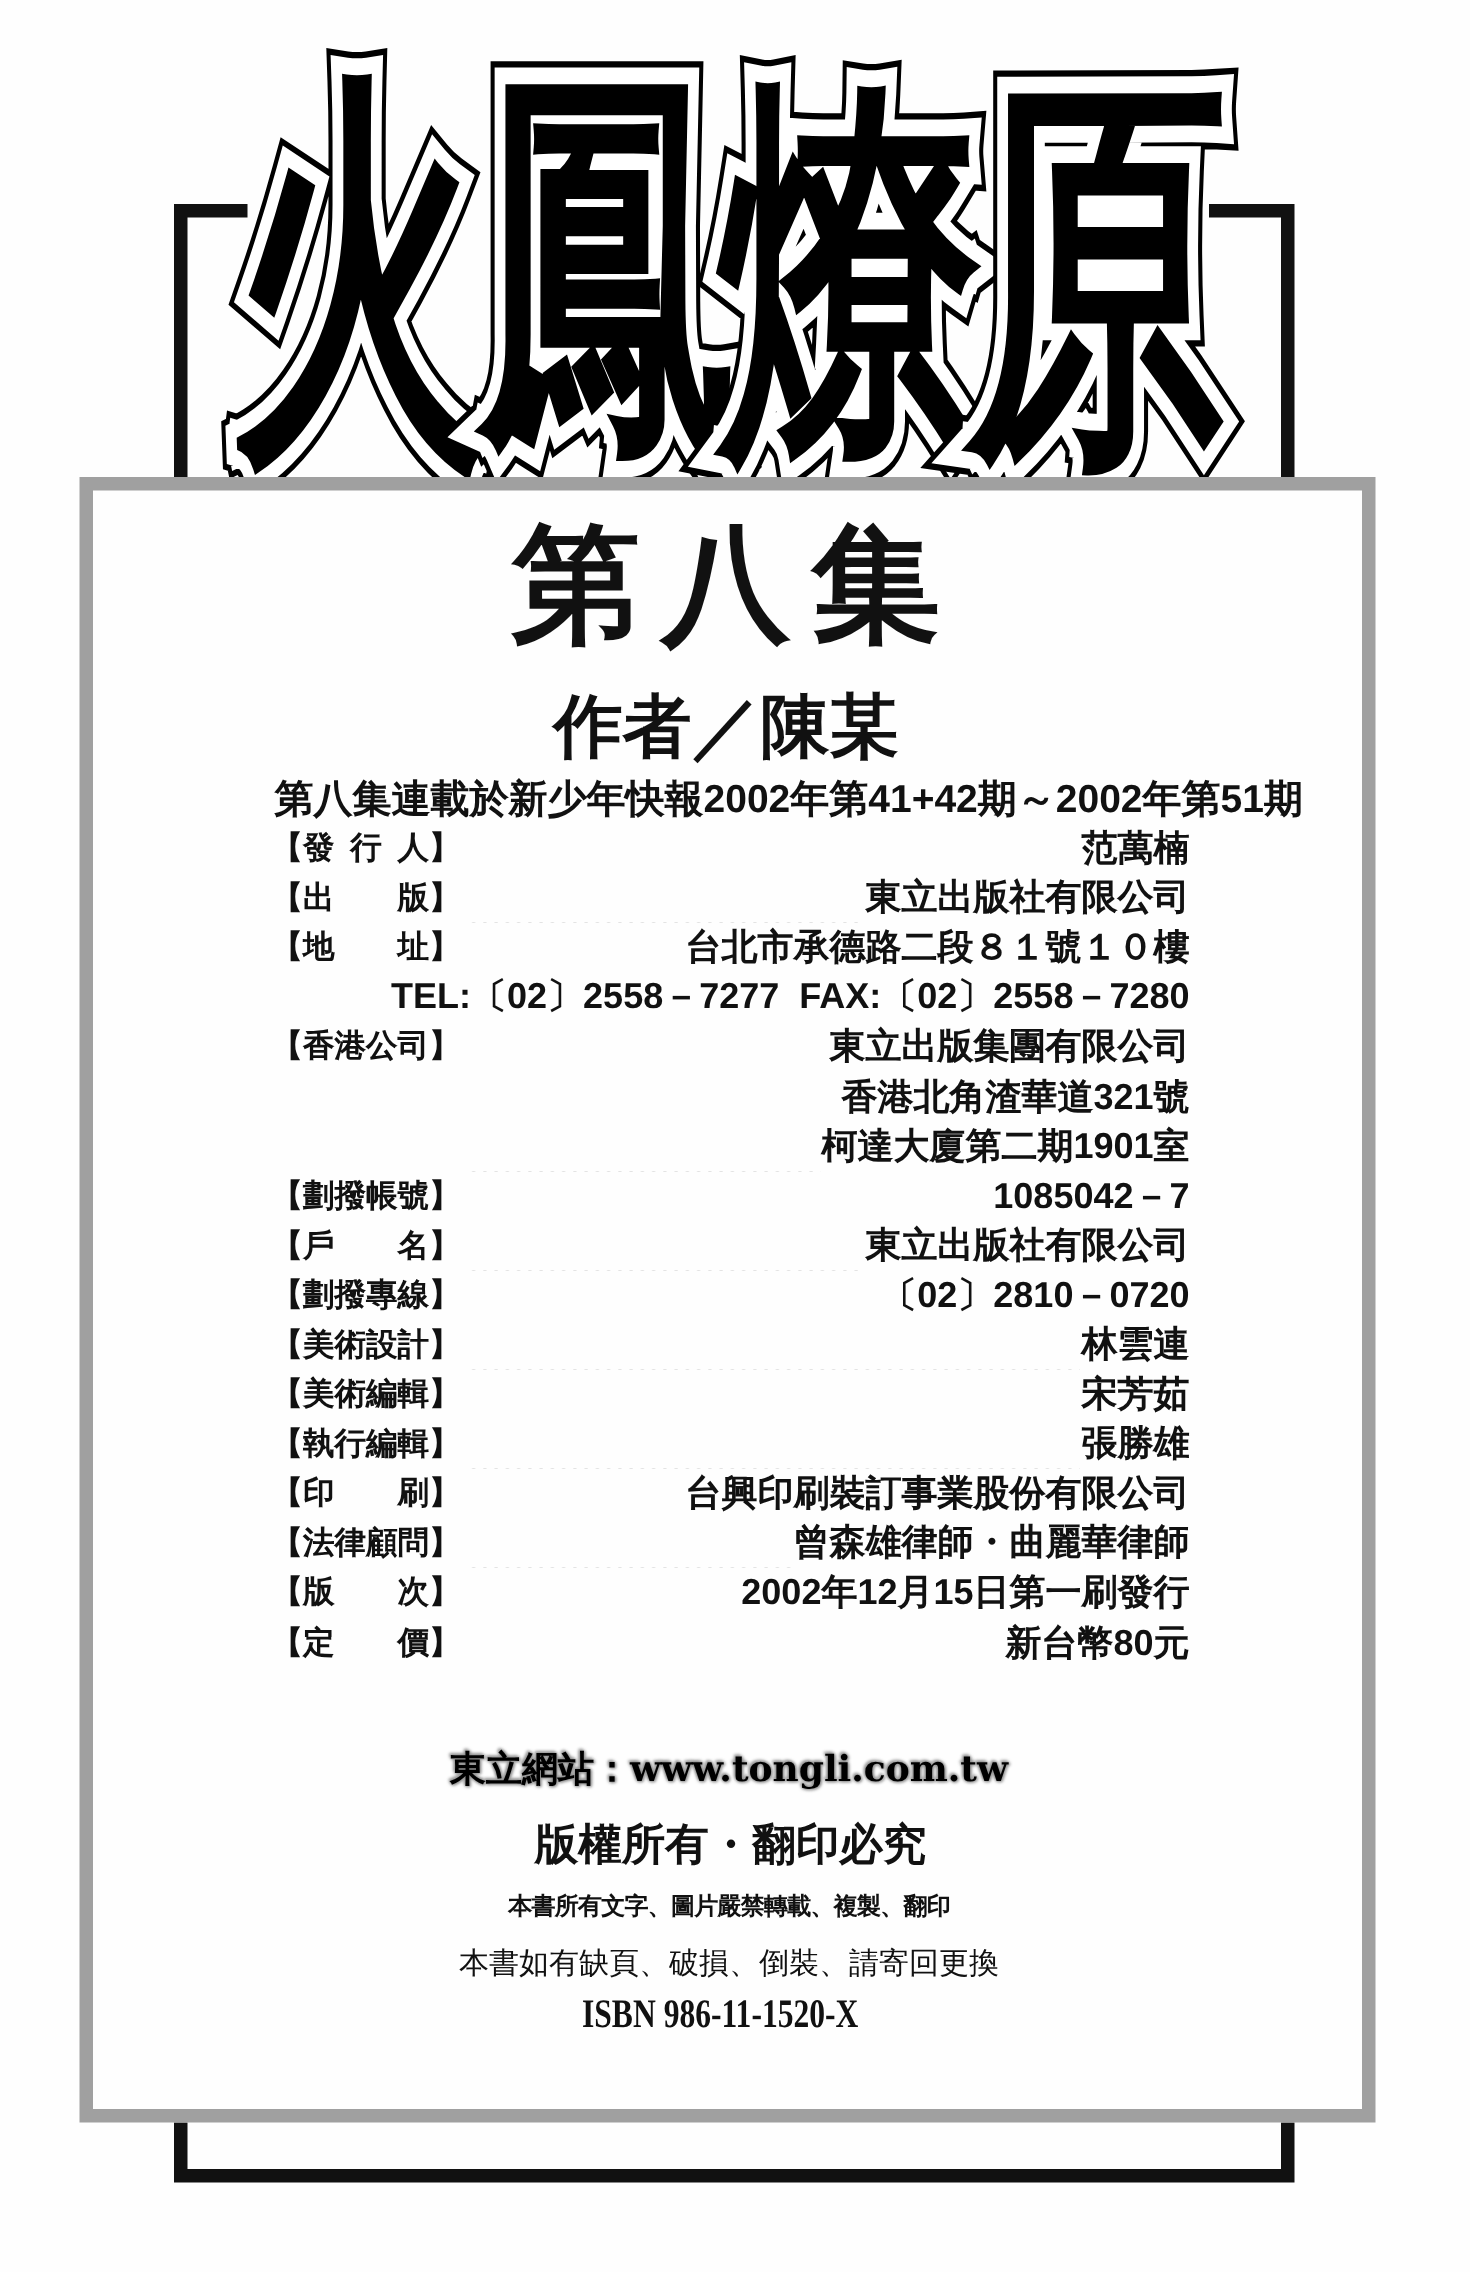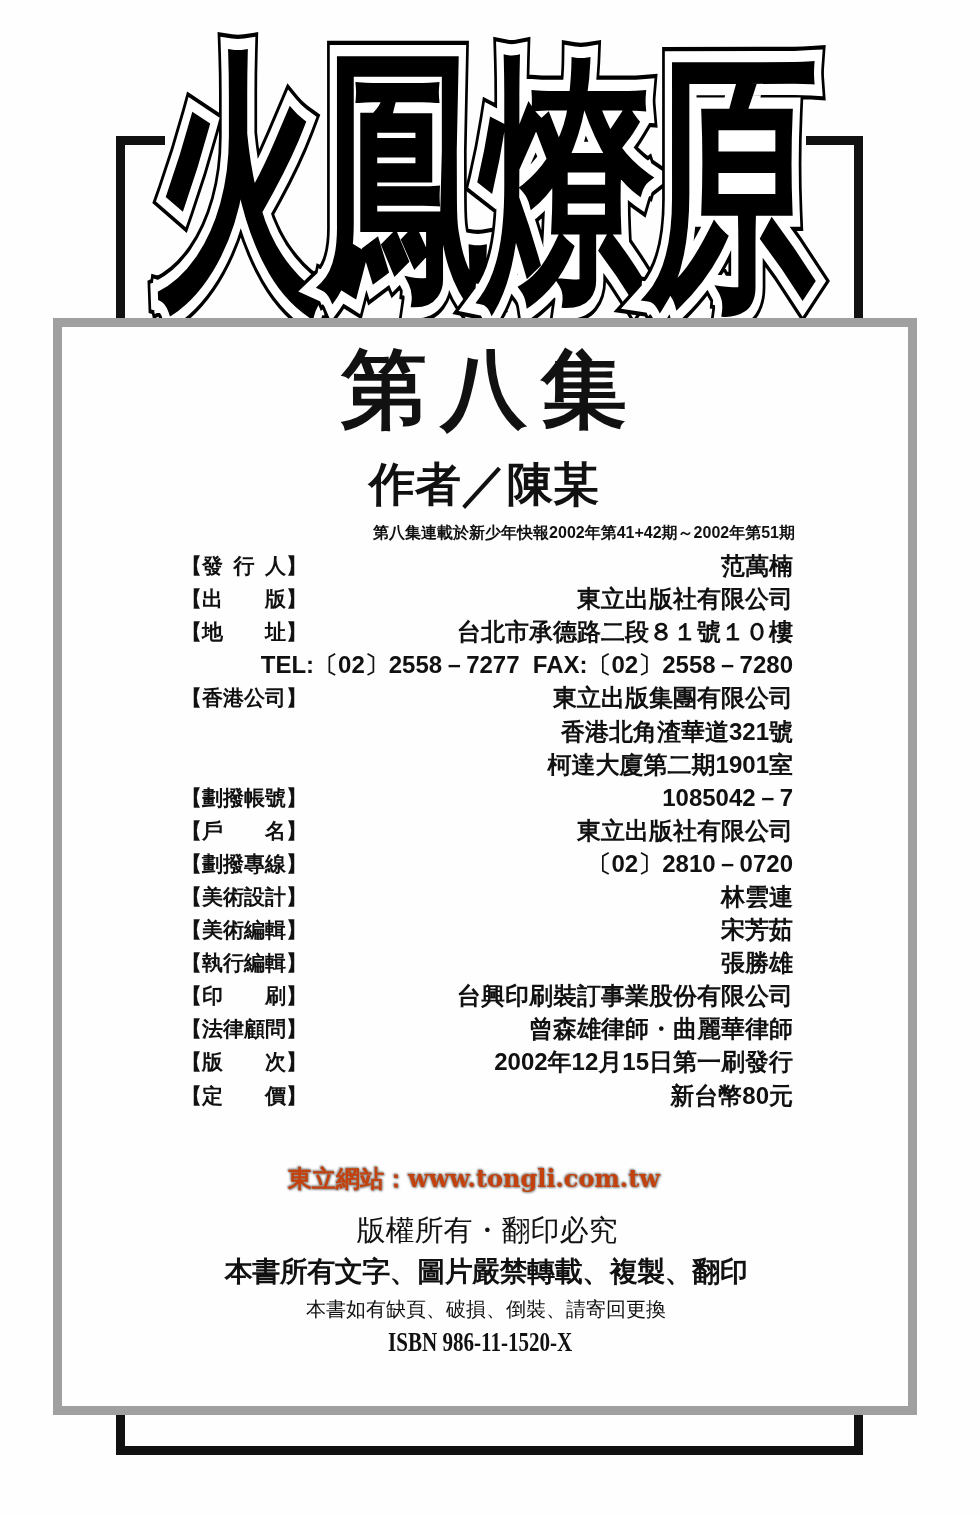--- a/index.html
+++ b/index.html
@@ -77,21 +77,21 @@
     font-size: 46px;
     line-height: 46px;
     margin-top: 13px;
   }
   .serial {
     position: absolute;
     left: 183px; width: 612px; top: 516px;
     text-align: right;
     font-family: "Liberation Sans", "DejaVu Sans", sans-serif;
     font-weight: bold;
-    font-size: 16px;
+    font-size: 26px;
     line-height: 33px;
     white-space: nowrap;
   }
 
   
   .credits {
     position: absolute;
     left: 181px; width: 612px; top: 549px;
     font-family: "Liberation Sans", "DejaVu Sans", sans-serif;
     font-weight: bold;
@@ -133,47 +133,47 @@
   .val {
     flex: 0 0 auto;
     font-size: 24px;
     white-space: pre;
   }
   .val.gap { margin-left: 20px; }
 
   
   .website {
     position: absolute;
-    left: 224px; width: 500px; top: 1164px;
+    left: 236px; width: 500px; top: 1164px;
     text-align: center;
     font-family: "DejaVu Serif", "Liberation Serif", serif;
     font-weight: bold;
     font-size: 24px;
     line-height: 30px;
-    color: #c2410c;
+    color: #000000;
     text-shadow: 0 0 2px #888, 0 0 3px #999, 1px 1px 2px #aaa, -1px -1px 2px #aaa;
     white-space: nowrap;
   }
   .copyright {
     position: absolute;
     left: 237px; width: 500px; top: 1213px;
     text-align: center;
     font-family: "Liberation Serif", "DejaVu Serif", serif;
-    font-weight: 400;
+    font-weight: 700;
     font-size: 29px;
     line-height: 34px;
     white-space: nowrap;
   }
   .notice1 {
     position: absolute;
     left: 186px; width: 600px; top: 1257px;
     text-align: center;
     font-family: "Liberation Serif", "DejaVu Serif", serif;
     font-weight: 900;
-    font-size: 28px;
+    font-size: 16px;
     line-height: 30px;
     letter-spacing: -0.5px;
     white-space: nowrap;
   }
   .notice2 {
     position: absolute;
     left: 236px; width: 500px; top: 1298px;
     text-align: center;
     font-family: "Liberation Sans", "DejaVu Sans", sans-serif;
     font-size: 20px;

